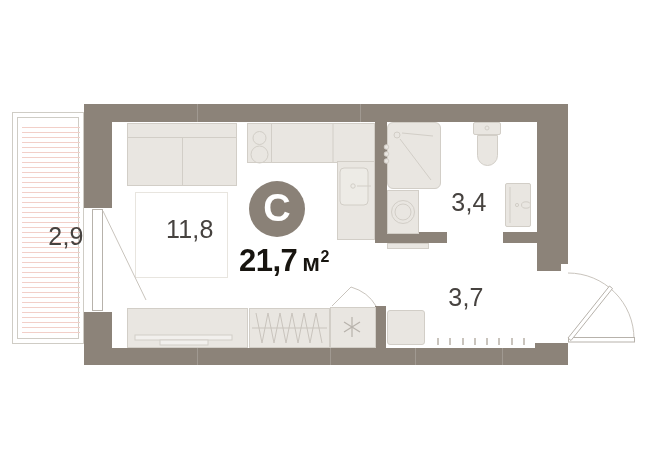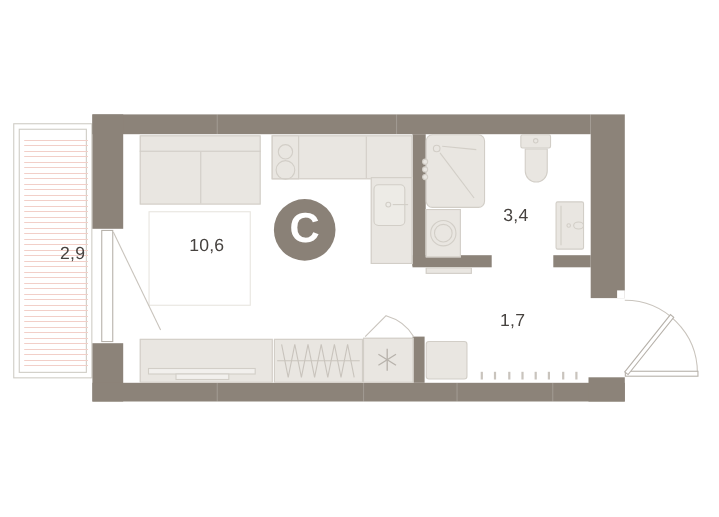--- a/index.html
+++ b/index.html
@@ -27,21 +27,21 @@
   .seam{position:absolute;background:rgba(255,255,255,.18);width:1px;}
   .furn{position:absolute;background:var(--furniture_fill);border:1px solid var(--furniture_line);}
   .furn-line{position:absolute;background:var(--furniture_line);}
   .frame{position:absolute;border:1px solid var(--frame_line);}
   .hatch{
     position:absolute;
     background:repeating-linear-gradient(180deg,var(--hatch) 0,var(--hatch) 1px,transparent 1px,transparent 5px);
   }
   .room-label{
     position:absolute;width:44px;text-align:center;
-    font-size:16px;font-weight:500;letter-spacing:.2px;color:var(--label_text);
+    font-size:25px;font-weight:500;letter-spacing:.2px;color:var(--label_text);
   }
   .badge{
     position:absolute;left:249px;top:181px;width:56px;height:56px;border-radius:50%;
     background:var(--badge_bg);display:flex;align-items:center;justify-content:center;
   }
   .badge span{color:var(--badge_text);font-size:38px;font-weight:bold;line-height:1;transform:translateY(-1px);}
   .area{
     position:absolute;left:239px;top:245px;color:var(--area_text);
     font-weight:bold;white-space:nowrap;letter-spacing:-.5px;
   }
@@ -165,21 +165,24 @@
       <ellipse cx="526" cy="205" rx="4.5" ry="3.2"></ellipse>
     </g>
 
     <g stroke="var(--furniture_line)" fill="#f2f0ed">
       <rect x="135" y="335" width="97" height="5"></rect>
       <rect x="160" y="340" width="48" height="5"></rect>
     </g>
   </svg>
 
   <div class="room-label" style="left:44px;top:222px">2,9</div>
-  <div class="room-label" style="left:166px;top:215px">10,6</div>
+  <div class="room-label" style="left:166px;top:215px">11,8</div>
   <div class="room-label" style="left:447px;top:188px">3,4</div>
-  <div class="room-label" style="left:444px;top:283px">1,7</div>
+  <div class="room-label" style="left:444px;top:283px">3,7</div>
 
   <div class="badge">
     <span>С</span>
+  </div>
+  <div class="area">
+    <span class="val">21,7</span><span class="unit">м</span><sup>2</sup>
   </div>
 
 </div>
 
 </body></html>

